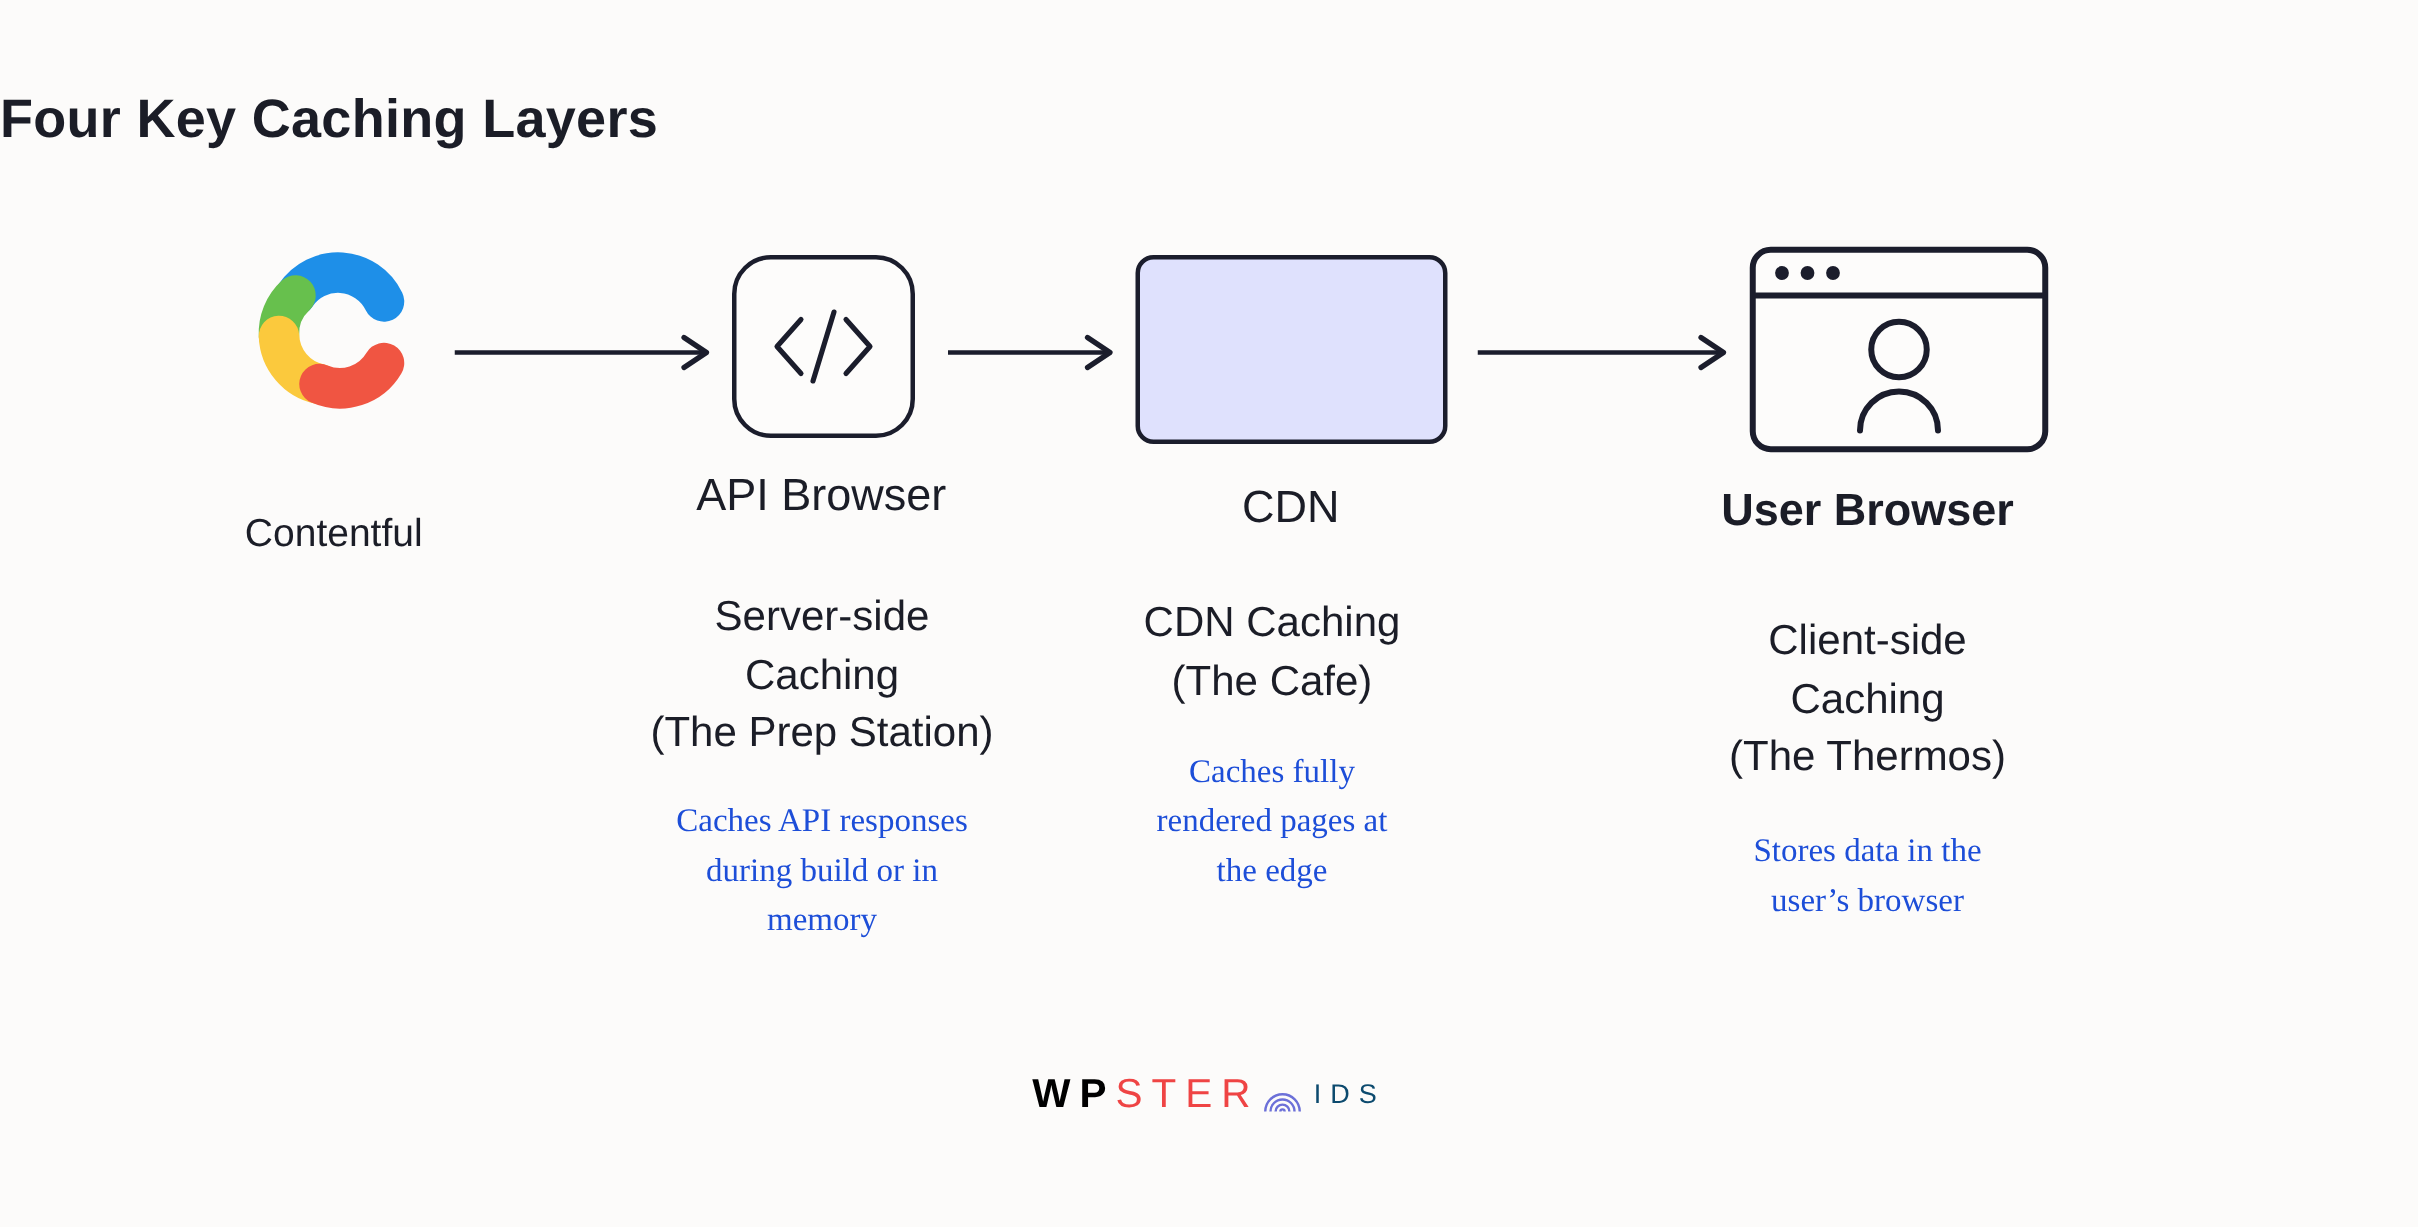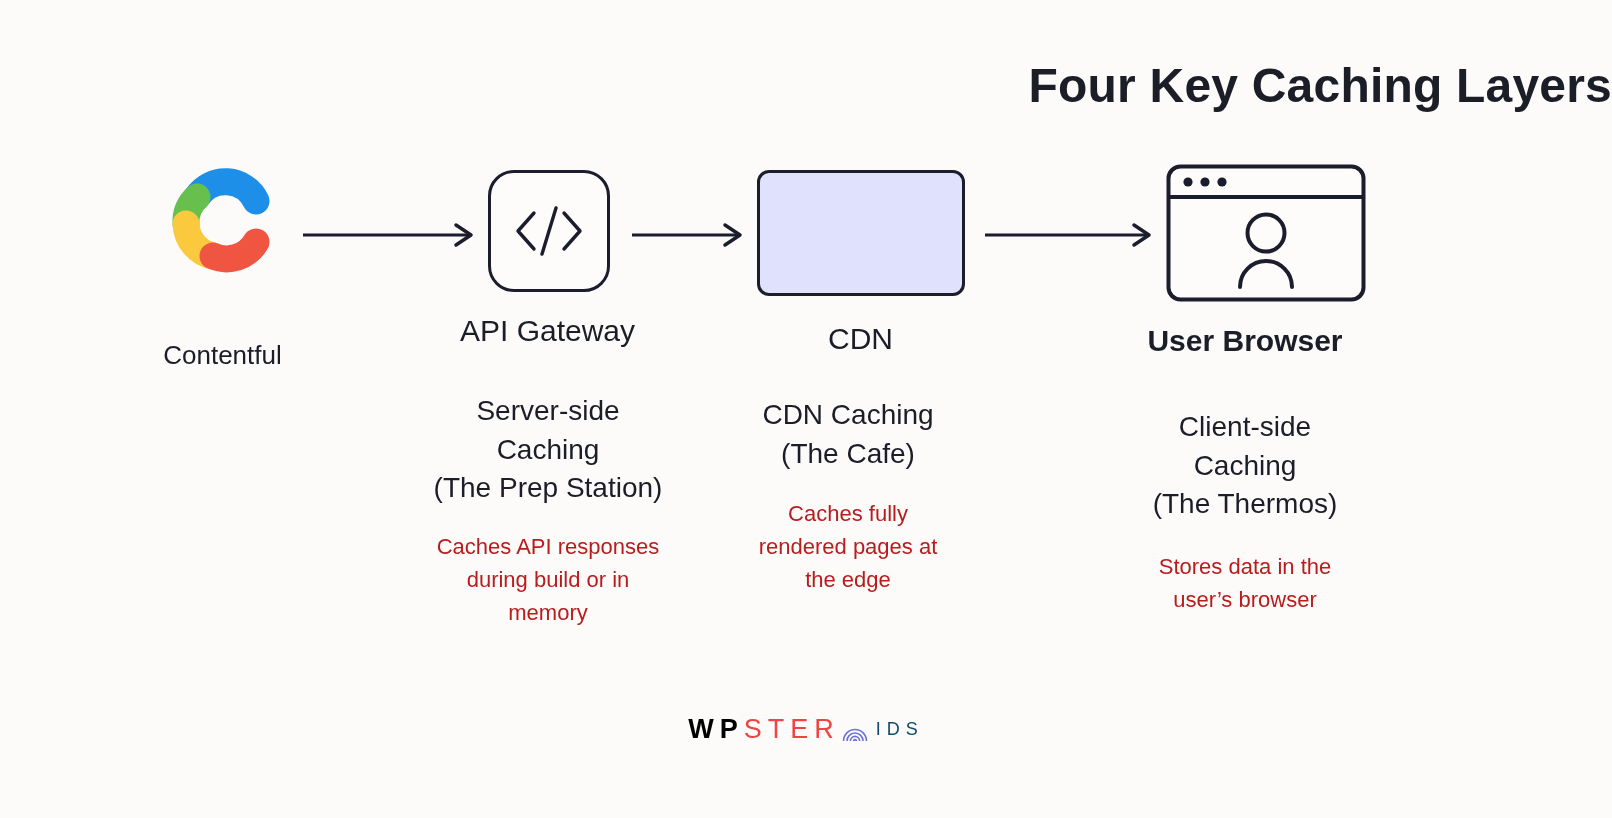--- a/index.html
+++ b/index.html
@@ -19,22 +19,22 @@
     width: 1612px;
     height: 818px;
   }
 
   
   .title {
     position: absolute;
     top: 58px;
     left: 0;
     width: 1612px;
-    text-align: right;
-    font-size: 48px;
+    text-align: left;
+    font-size: 36px;
     font-weight: 700;
     letter-spacing: 0.2px;
     color: #1b1d27;
   }
 
   
   .flow {
     position: absolute;
     top: 150px;
     left: 0;
@@ -142,22 +142,23 @@
     font-weight: 400;
     line-height: 1.38;
     color: #1b1d27;
     white-space: pre-line;
   }
   .desc-sub {
     margin-top: 22px;
     font-size: 22px;
     font-weight: 400;
     line-height: 1.5;
-    color: #b91c1c;
+    color: #1d4ed8;
     white-space: pre-line;
+    font-family: Liberation Serif, serif;
   }
   .desc-cdn .desc-sub { margin-top: 24px; }
   .desc-browser .desc-sub { margin-top: 26px; }
 
   
   .footer {
     position: absolute;
     left: 0;
     top: 714px;
     width: 1612px;
@@ -261,21 +262,21 @@
         <circle cx="39" cy="18" r="4.6" fill="#1b1d2c"></circle>
         <circle cx="56" cy="18" r="4.6" fill="#1b1d2c"></circle>
         <circle cx="100" cy="69" r="18.5" stroke="#1b1d2c" stroke-width="4" fill="none"></circle>
         <path d="M74 123 A26 26 0 0 1 126 123" stroke="#1b1d2c" stroke-width="4" fill="none" stroke-linecap="round"></path>
       </svg>
       </span>
     </div>
   </div>
 
   <div class="caption cap-contentful">Contentful</div>
-  <div class="caption cap-api">API Gateway</div>
+  <div class="caption cap-api">API Browser</div>
   <div class="caption cap-browser">User Browser</div>
   <div class="caption cap-cdn">CDN</div>
 
   <div class="desc-col desc-api">
     <div class="desc-title">Server-side
 Caching
 (The Prep Station)</div>
     <div class="desc-sub">Caches API responses
 during build or in
 memory</div>

